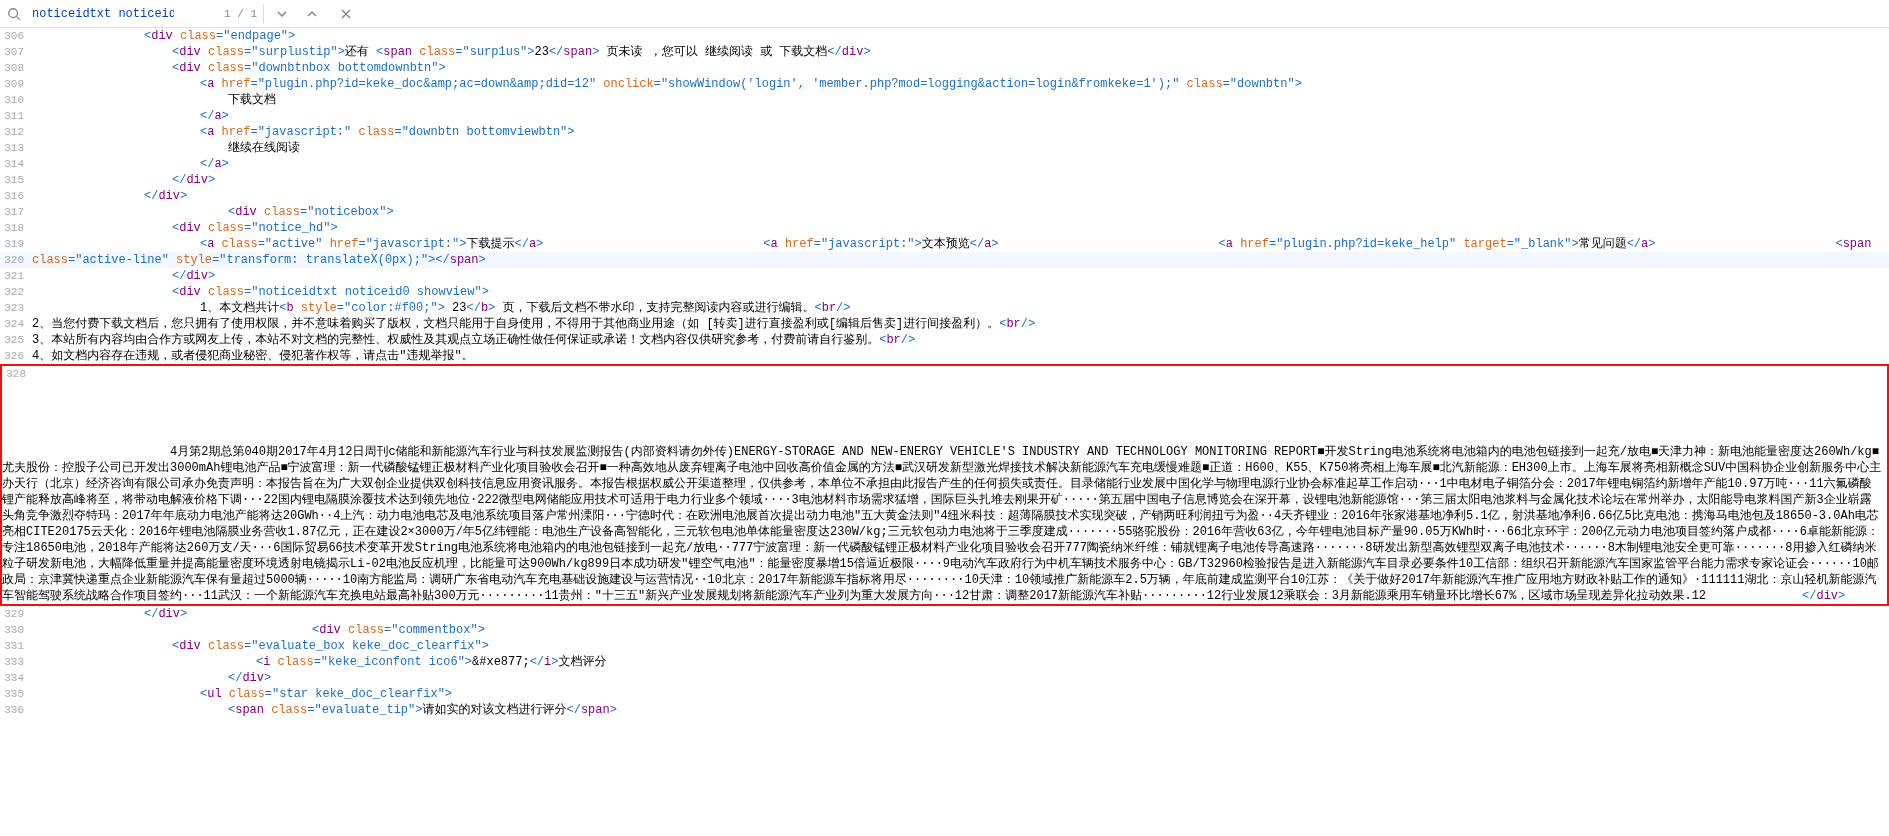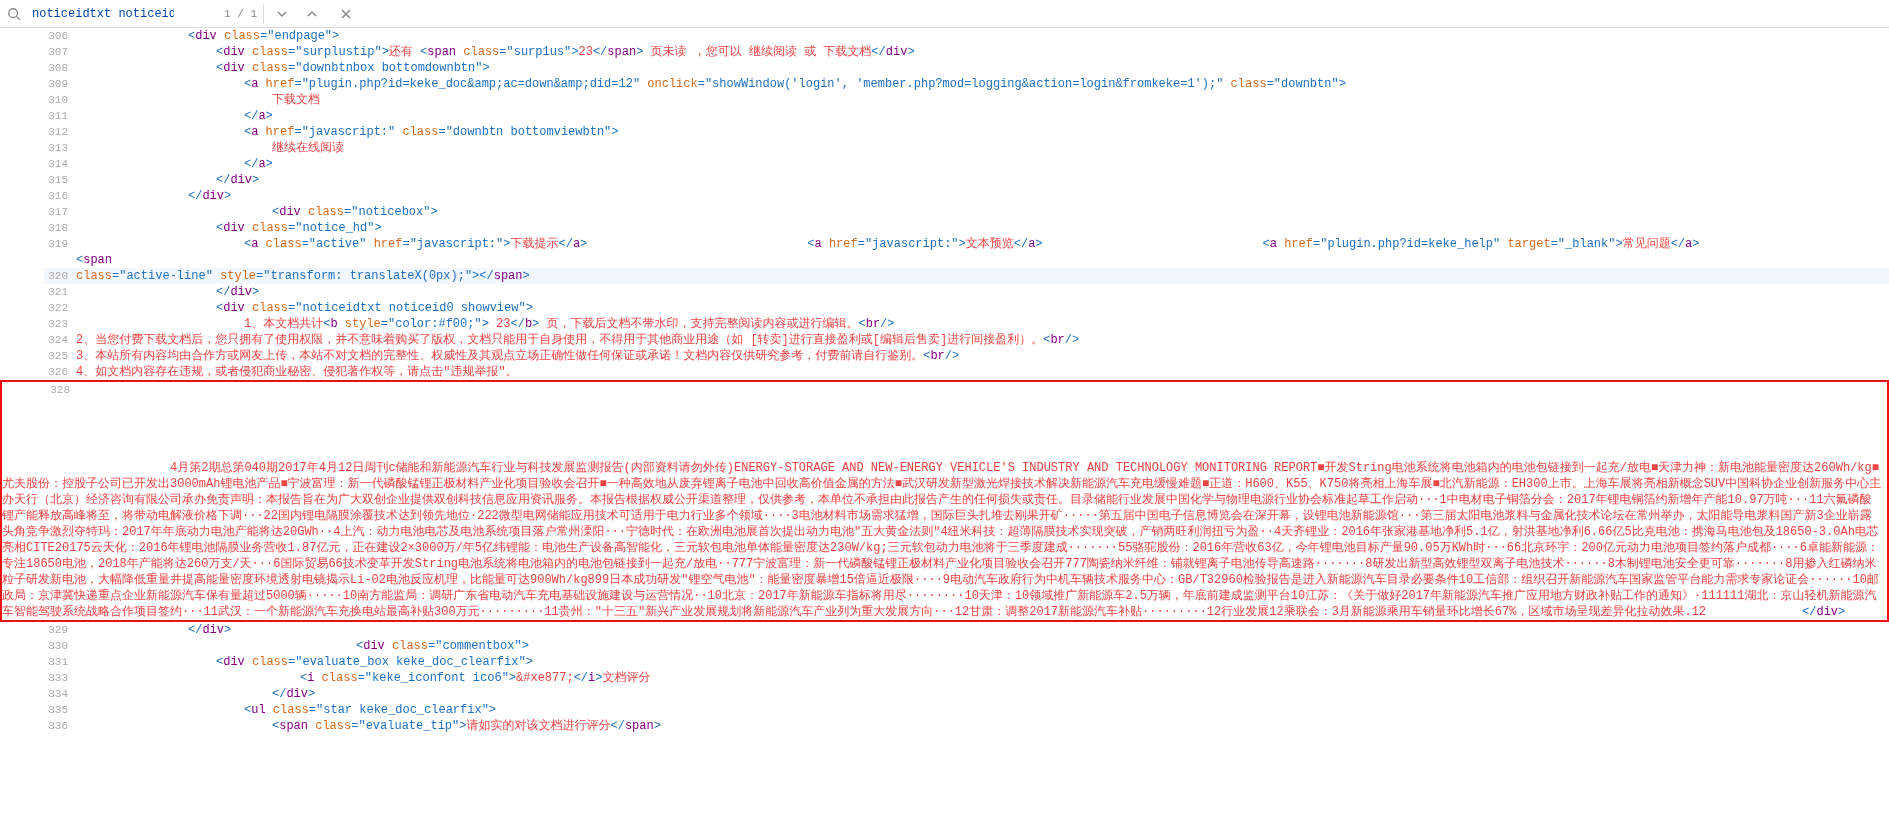--- a/index.html
+++ b/index.html
@@ -9,31 +9,31 @@
 .searchbar { display:flex; align-items:center; height:28px; border-bottom:1px solid #ddd; padding-left:6px; gap:6px; }
 .sicon { width:16px; color:#888; display:flex; justify-content:center; align-items:center; }
 .sicon svg { width:14px; height:14px; }
 .sinput { border:none; outline:none; font-family:inherit; font-size:12px; width:150px; padding:2px 4px; color:#0645ad; }
 .scount { color:#888; font-size:11px; padding:0 6px; border-right:1px solid #ddd; height:20px; display:flex; align-items:center; margin-left:34px; }
 .sbtn { width:24px; height:20px; display:flex; align-items:center; justify-content:center; color:#888; cursor:pointer; }
 .sclose { margin-left:4px; }
 
 
 .row { display:flex; align-items:flex-start; }
-.gutter { width:32px; text-align:right; color:#aaa; padding-right:8px; user-select:none; font-size:11px; line-height:16px; flex:0 0 32px;margin-left:44px; }
+.gutter { width:32px; text-align:right; color:#aaa; padding-right:8px; user-select:none; font-size:11px; line-height:16px; flex:0 0 32px; }
 .code { flex:1; white-space:pre-wrap; word-break:break-all; line-height:16px; padding-right:4px; }
 .wrap-row .code { padding-left:0;margin-top:46px; }
 .wrap-row { position:relative;flex-direction:column; }
 
 
 .pun { color:#1e6fbf; }      
 .tag { color:#800080; }      
 .attr { color:#d2691e; }     
 .str { color:#1e6fbf; }      
-.txt { color:#ef4444; }
+.txt { color:#000000; }
 
 
 .hl { background:#ffe08a; }
 
 
 .active-row .code, .active-row .gutter { background:#f3f7ff; }
 
 
 .redbox { border:2px solid #e11; }
 </style>

